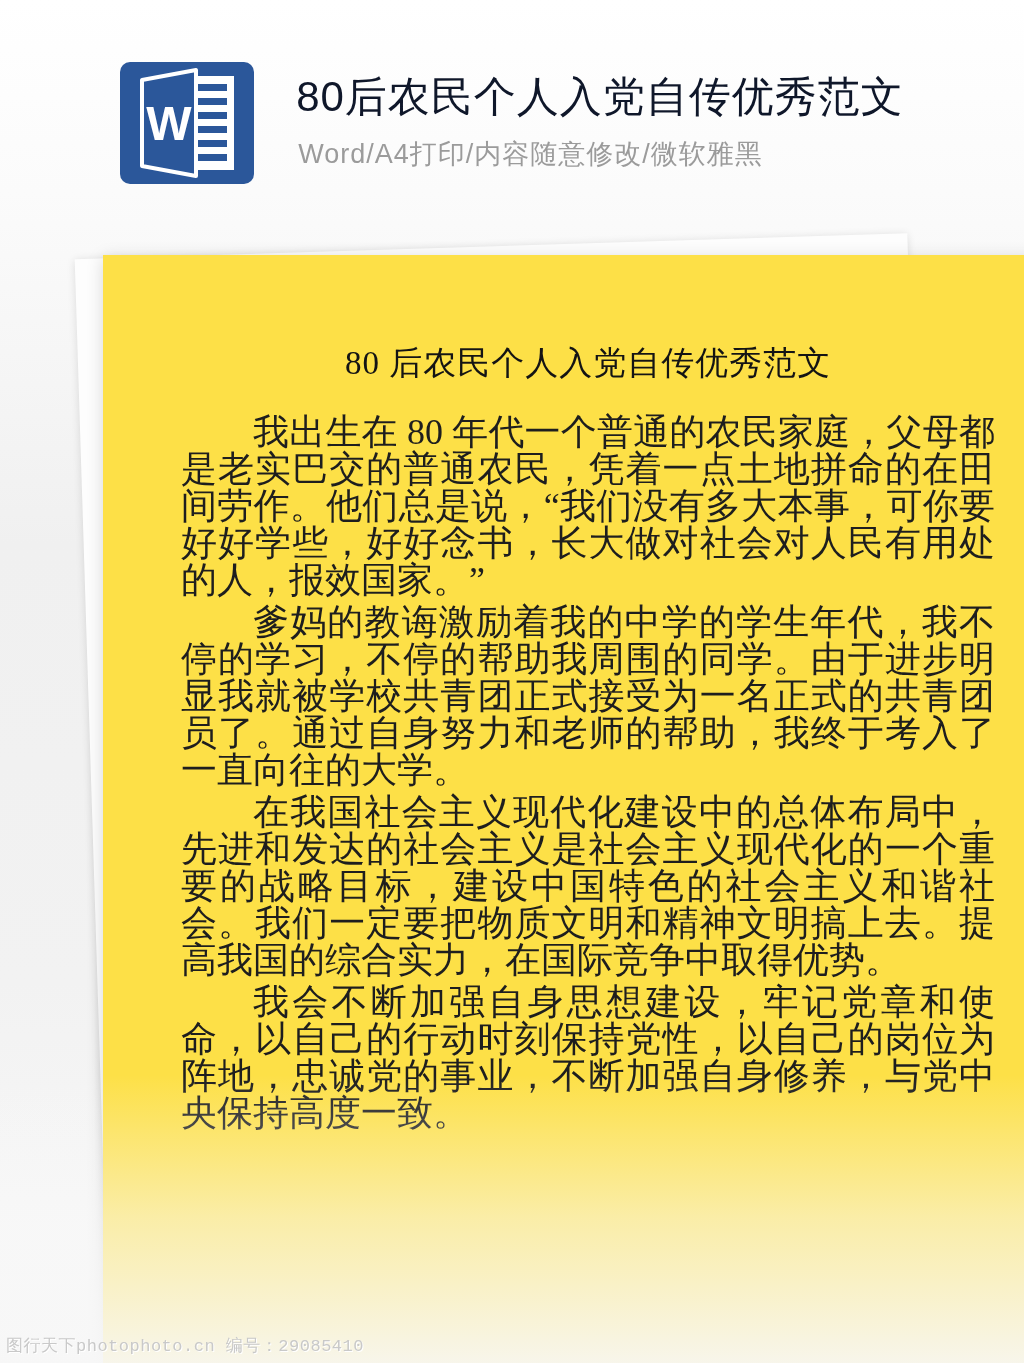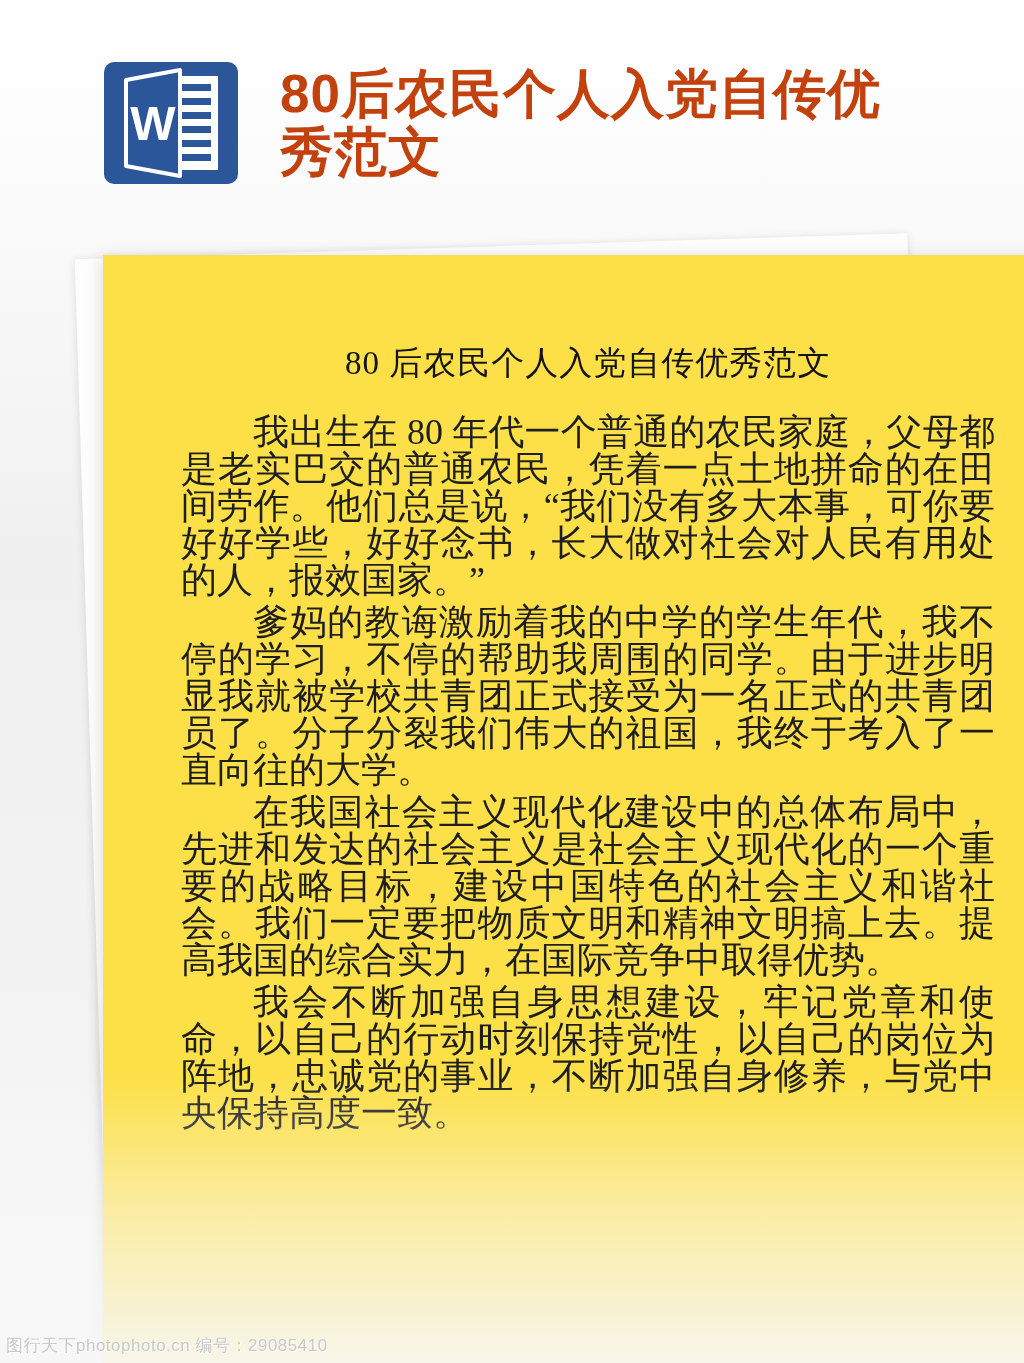--- a/index.html
+++ b/index.html
@@ -10,22 +10,22 @@
   }
 
   
   .header{
     position:absolute;top:62px;left:0;width:100%;
     display:flex;justify-content:center;align-items:center;gap:42px;
   }
   .logo-box{width:134px;height:122px;flex:0 0 auto;}
   .header-text{max-width:640px;}
   .header-title{
-    margin:0;font-size:53px;font-weight:700;letter-spacing:1px;
-    color:#c2410c;line-height:1.1;
+    margin:0;font-size:42px;font-weight:400;letter-spacing:1px;
+    color:#0f172a;line-height:1.1;
   }
   .header-subtitle{
     margin:16px 0 0 2px;font-size:27px;font-weight:400;
     color:#9b9b9b;letter-spacing:1px;
   }
 
   
   .paper-back{
     position:absolute;left:92px;top:246px;width:833px;height:1115px;
     background:#fdfdfd;transform:rotate(-1.8deg);transform-origin:50% 50%;
@@ -54,20 +54,21 @@
     background:linear-gradient(to bottom,
       rgba(248,248,248,0) 0%,
       rgba(248,248,248,0.55) 50%,
       rgba(247,247,247,0.93) 100%);
     pointer-events:none;
   }
   .watermark{
     position:absolute;left:6px;top:1334px;z-index:6;
     font-size:17px;color:#c9c9c9;letter-spacing:0.5px;
     text-shadow:1px 1px 0 #ffffff;
+    font-family:Liberation Mono, monospace;
   }
 </style>
 </head>
 <body>
 
 <div class="header">
   <div class="logo-box">
     <svg viewBox="0 0 134 122" width="134" height="122">
       <rect x="0" y="0" width="134" height="122" rx="10" fill="#2B579A"></rect>
       <rect x="64" y="14" width="50" height="94" fill="#ffffff"></rect>
@@ -76,31 +77,32 @@
       <rect x="71" y="50" width="36" height="7" fill="#2B579A"></rect>
       <rect x="71" y="64" width="36" height="7" fill="#2B579A"></rect>
       <rect x="71" y="78" width="36" height="7" fill="#2B579A"></rect>
       <rect x="71" y="92" width="36" height="7" fill="#2B579A"></rect>
       <polygon points="22,18 76,8 76,114 22,104" fill="#2B579A" stroke="#ffffff" stroke-width="4" stroke-linejoin="round"></polygon>
       <text x="49" y="78" text-anchor="middle" font-family="Liberation Sans, DejaVu Sans, sans-serif" font-size="48" font-weight="bold" fill="#ffffff">W</text>
     </svg>
   </div>
   <div class="header-text">
     <h1 class="header-title">80后农民个人入党自传优秀范文</h1>
+    <p class="header-subtitle">Word/A4打印/内容随意修改/微软雅黑</p>
   </div>
 </div>
 
 <div class="paper-back"></div>
 
 <div class="paper">
   <div class="paper-inner">
     <h2 class="doc-title">80 后农民个人入党自传优秀范文</h2>
     <div class="doc-body">
         <p>我出生在 80 年代一个普通的农民家庭，父母都是老实巴交的普通农民，凭着一点土地拼命的在田间劳作。他们总是说，“我们没有多大本事，可你要好好学些，好好念书，长大做对社会对人民有用处的人，报效国家。”</p>
-        <p>爹妈的教诲激励着我的中学的学生年代，我不停的学习，不停的帮助我周围的同学。由于进步明显我就被学校共青团正式接受为一名正式的共青团员了。分子分裂我们伟大的祖国，我终于考入了一直向往的大学。</p>
+        <p>爹妈的教诲激励着我的中学的学生年代，我不停的学习，不停的帮助我周围的同学。由于进步明显我就被学校共青团正式接受为一名正式的共青团员了。通过自身努力和老师的帮助，我终于考入了一直向往的大学。</p>
         <p>在我国社会主义现代化建设中的总体布局中，先进和发达的社会主义是社会主义现代化的一个重要的战略目标，建设中国特色的社会主义和谐社会。我们一定要把物质文明和精神文明搞上去。提高我国的综合实力，在国际竞争中取得优势。</p>
         <p>我会不断加强自身思想建设，牢记党章和使命，以自己的行动时刻保持党性，以自己的岗位为阵地，忠诚党的事业，不断加强自身修养，与党中央保持高度一致。</p>
       </div>
   </div>
 </div>
 
 <div class="bottom-fade"></div>
 <div class="watermark">图行天下photophoto.cn 编号：29085410</div>
 
 </body></html>

